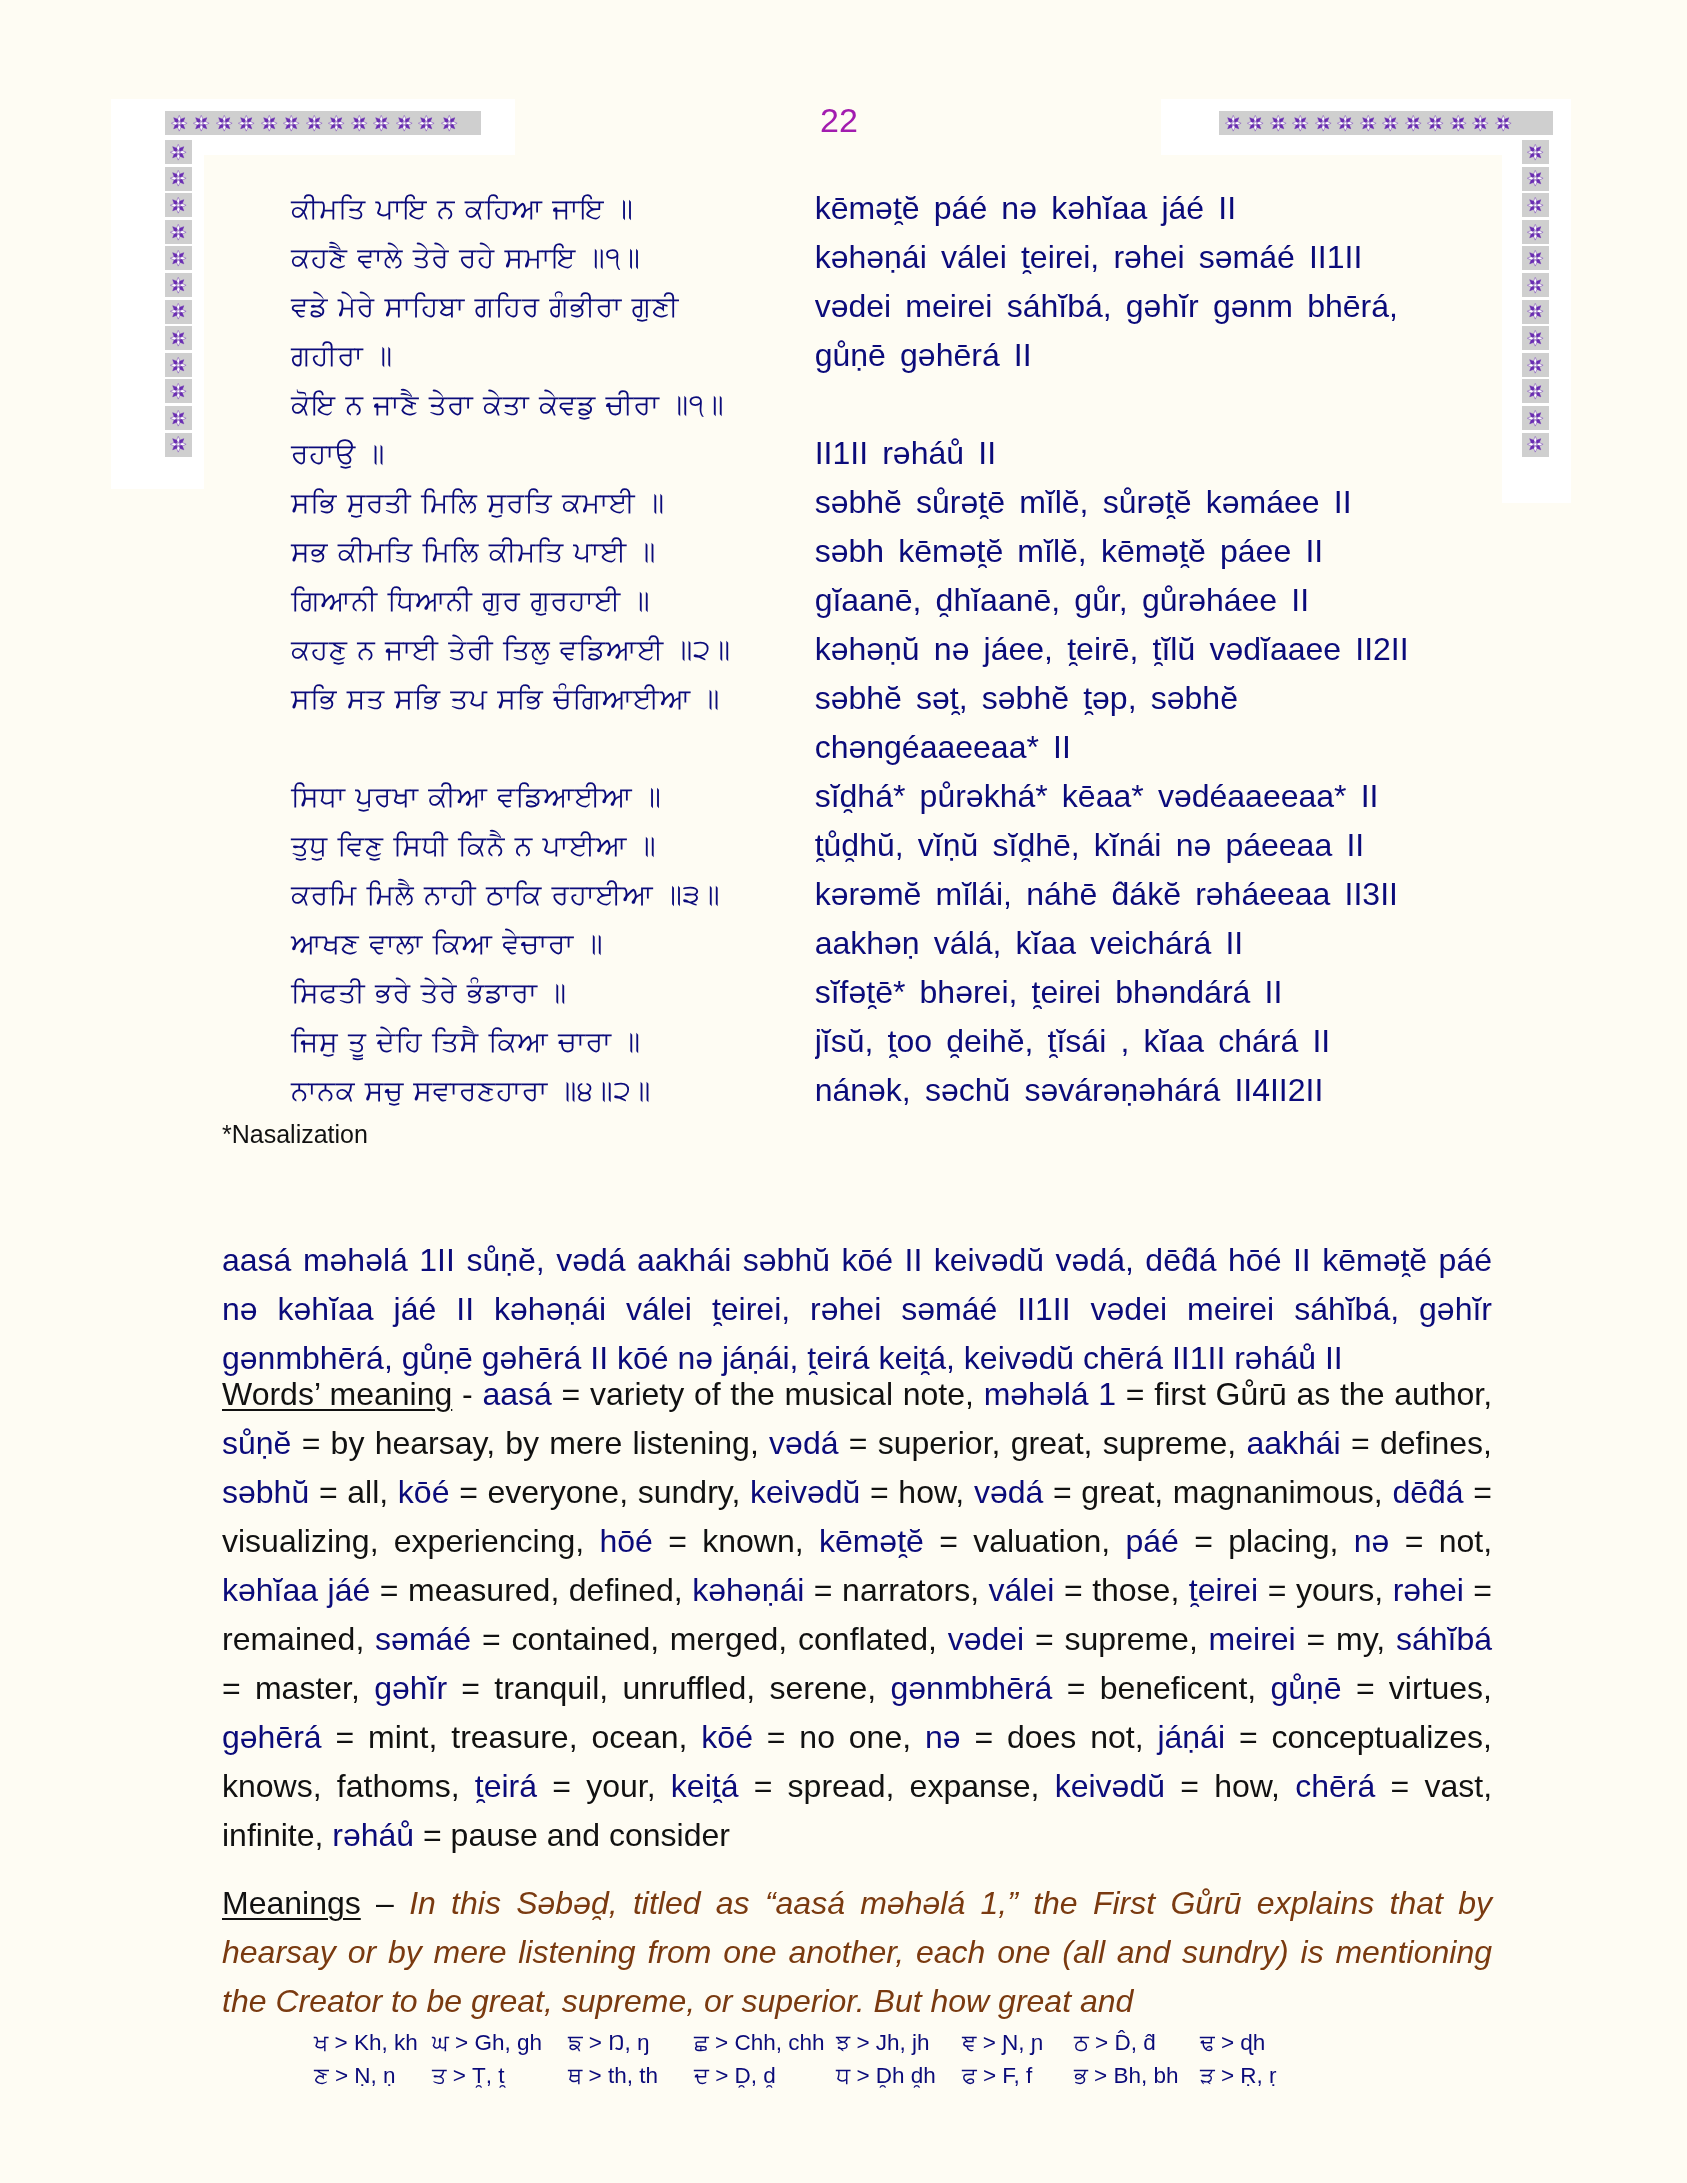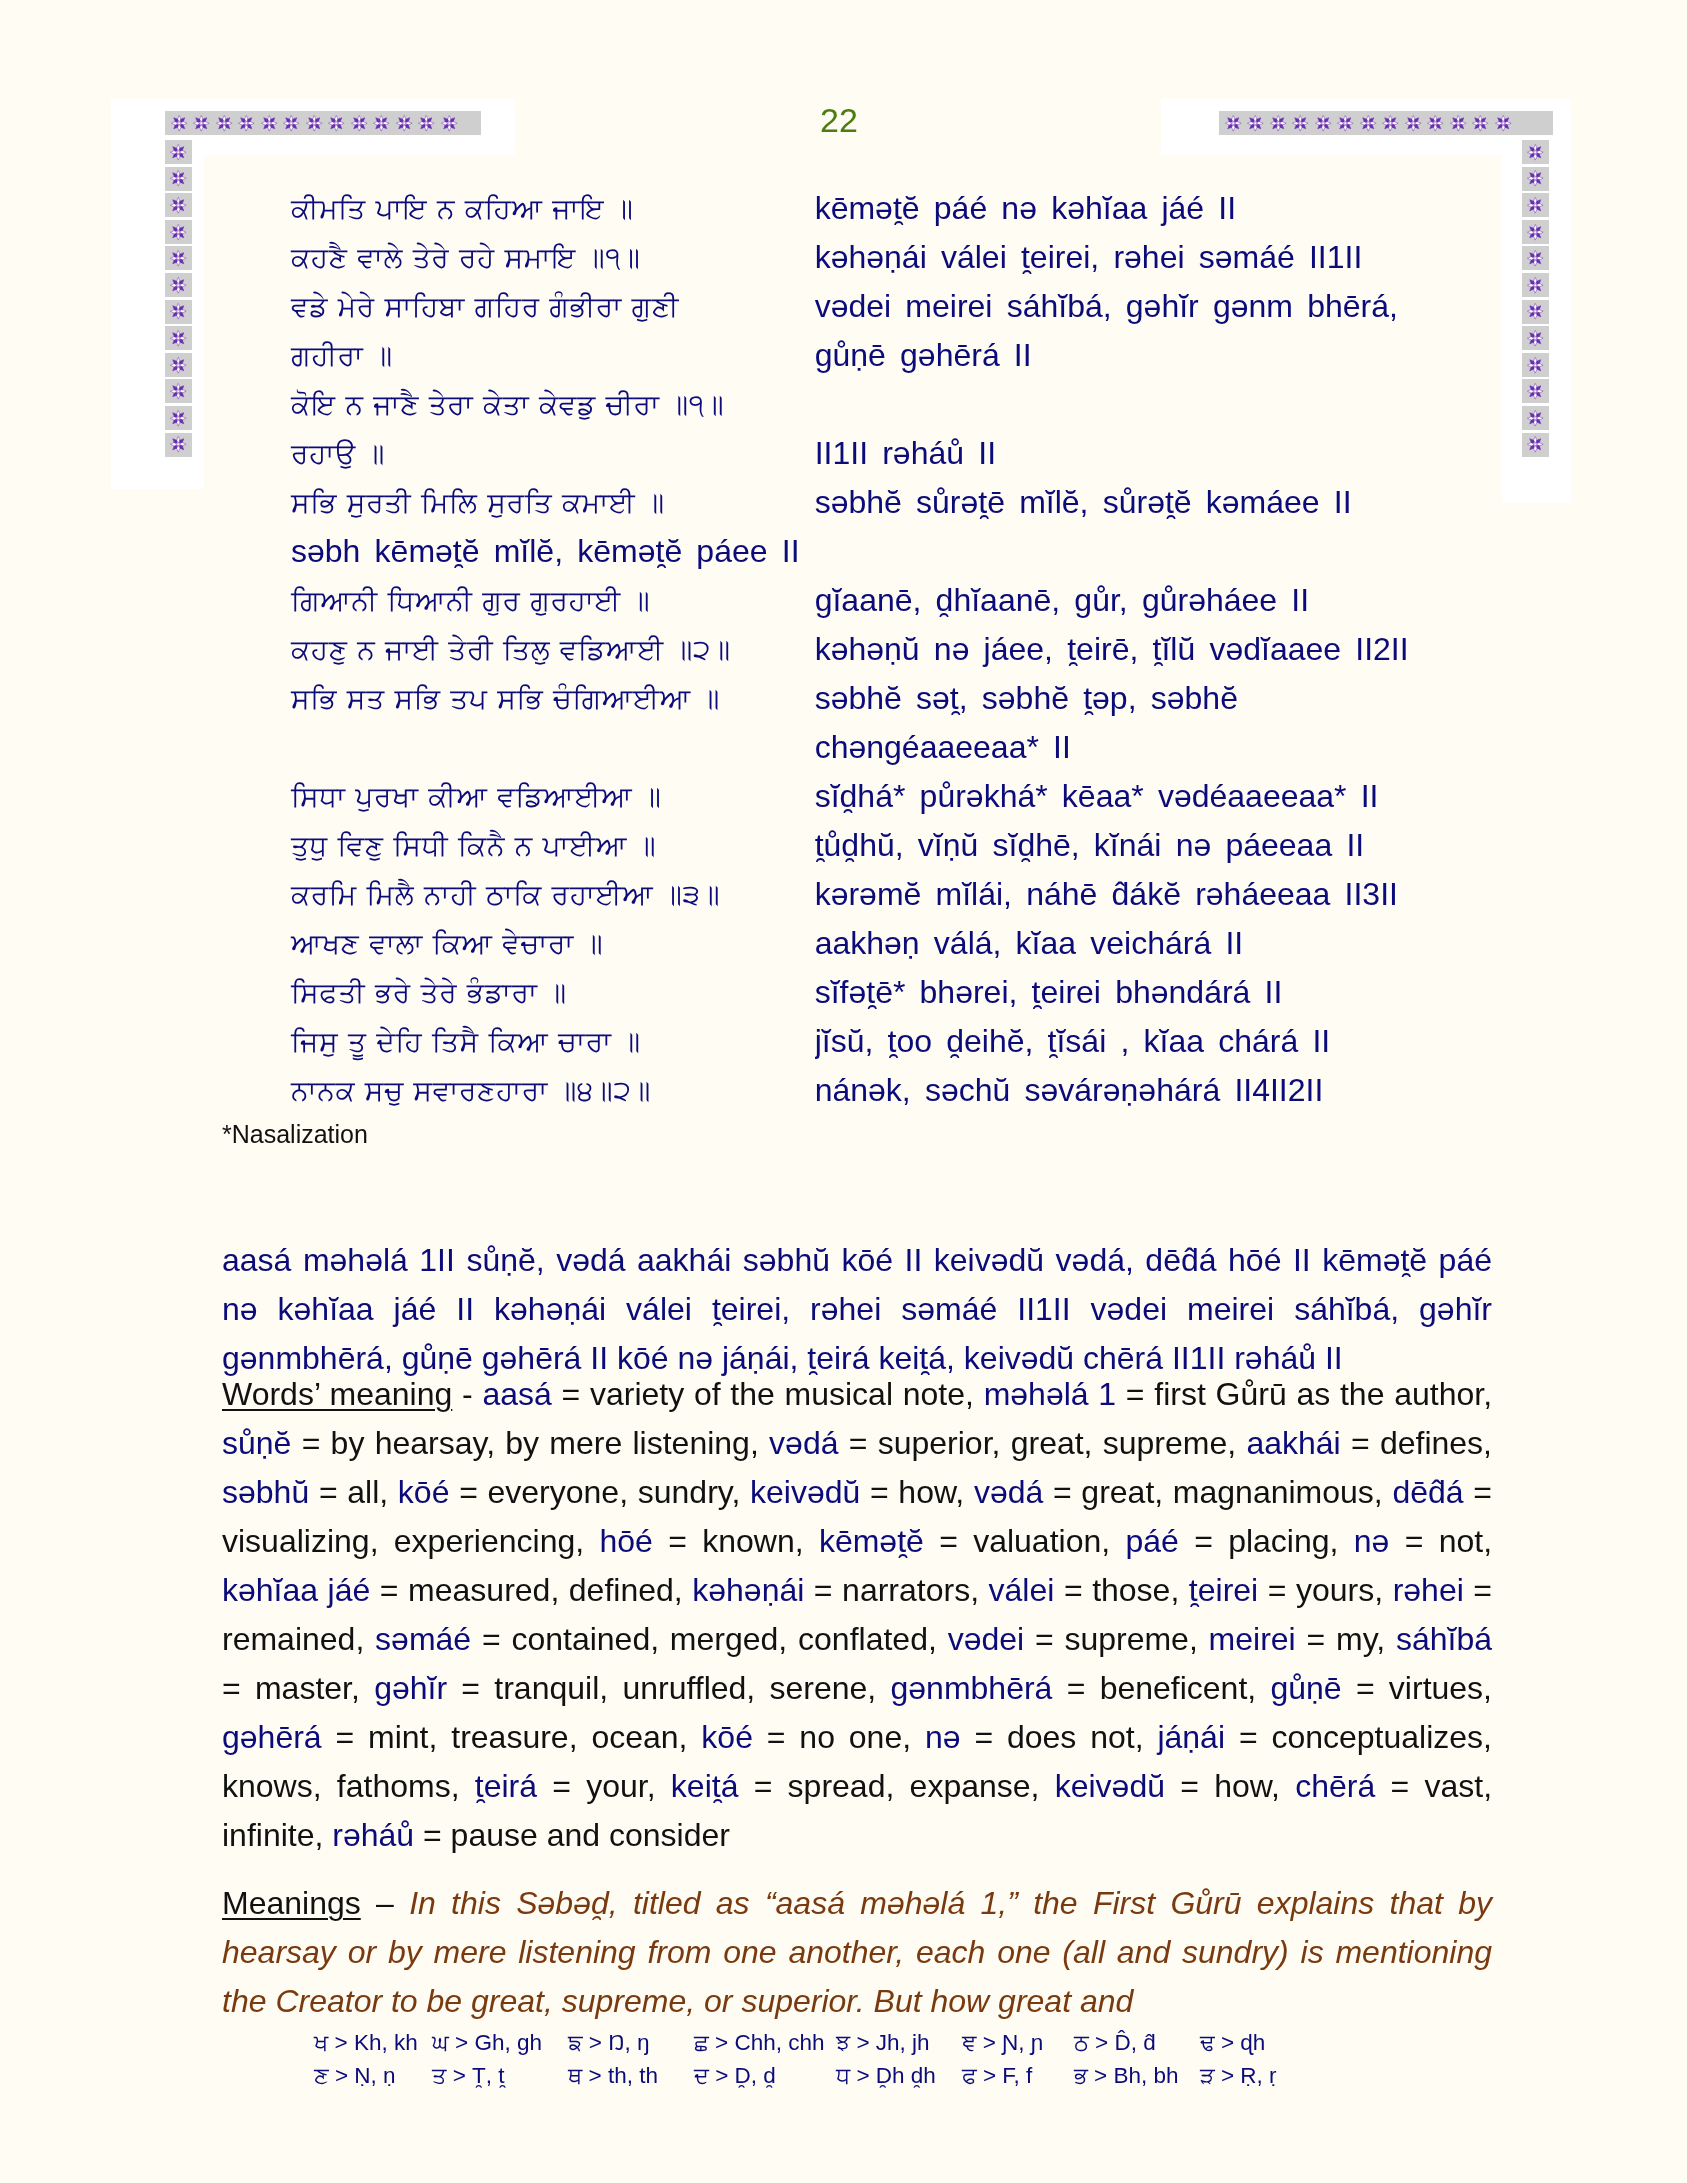--- a/index.html
+++ b/index.html
@@ -14,21 +14,21 @@
   .u { text-decoration:underline; text-decoration-thickness:2px; text-underline-offset:4px; }
 
   
   .corner-box { position:absolute; background:#ffffff; }
   .flower-row { position:absolute; display:flex; background:#cfcfcf; height:24px; align-items:center; padding:0 2.6px; }
   .flower-col { position:absolute; display:flex; flex-direction:column; gap:2.6px; }
   .flower { width:22.5px; height:22.5px; display:flex; align-items:center; justify-content:center; }
   .flower-col .flower { background:#cfcfcf; width:26.5px; height:24px; }
   .flower svg { width:18.5px; height:18.5px; }
 
-  .page-num { position:absolute; left:820px; top:101px; font-size:34px; color:#4d7c0f; font-family:"Liberation Sans", sans-serif; }
+  .page-num { position:absolute; left:820px; top:101px; font-size:34px; color:#a21caf; font-family:"Liberation Sans", sans-serif; }
 
   
   .verse { position:absolute; left:291px; top:184px; width:1164px; }
   .vrow { display:flex; height:49px; align-items:center;gap:40px; }
   .vrow.tall { height:auto; }
   .gur { width:500px; font-size:28px; color:#0b0b7a; font-family:"DejaVu Sans", sans-serif; letter-spacing:0.7px; }
   .rom { width:662px; font-size:32px; color:#0b0b7a; white-space:nowrap; overflow:hidden; word-spacing:5.3px; }
   .rom.wrap { white-space:normal; line-height:49px; }
 
   .note { position:absolute; left:222px; top:1120px; font-size:25px; color:#111; }
@@ -835,20 +835,21 @@
     </div>
   <div class="vrow">
       <div class="gur">ਰਹਾਉ ॥</div>
       <div class="rom">II1II rəháů II</div>
     </div>
   <div class="vrow">
       <div class="gur">ਸਭਿ ਸੁਰਤੀ ਮਿਲਿ ਸੁਰਤਿ ਕਮਾਈ ॥</div>
       <div class="rom">səbhĕ  sůrət̯ē  mĭlĕ,  sůrət̯ĕ  kəmáee II</div>
     </div>
   <div class="vrow">
+      <div class="gur">ਸਭ ਕੀਮਤਿ ਮਿਲਿ ਕੀਮਤਿ ਪਾਈ ॥</div>
       <div class="rom">səbh  kēmət̯ĕ  mĭlĕ,  kēmət̯ĕ  páee II</div>
     </div>
   <div class="vrow">
       <div class="gur">ਗਿਆਨੀ ਧਿਆਨੀ ਗੁਰ ਗੁਰਹਾਈ ॥</div>
       <div class="rom">gĭaanē,  d̯hĭaanē,  gůr,  gůrəháee II</div>
     </div>
   <div class="vrow">
       <div class="gur">ਕਹਣੁ ਨ ਜਾਈ ਤੇਰੀ ਤਿਲੁ ਵਡਿਆਈ ॥੨॥</div>
       <div class="rom">kəhəṇŭ  nə  jáee,  t̯eirē,  t̯ĭlŭ  vədĭaaee II2II</div>
     </div>

